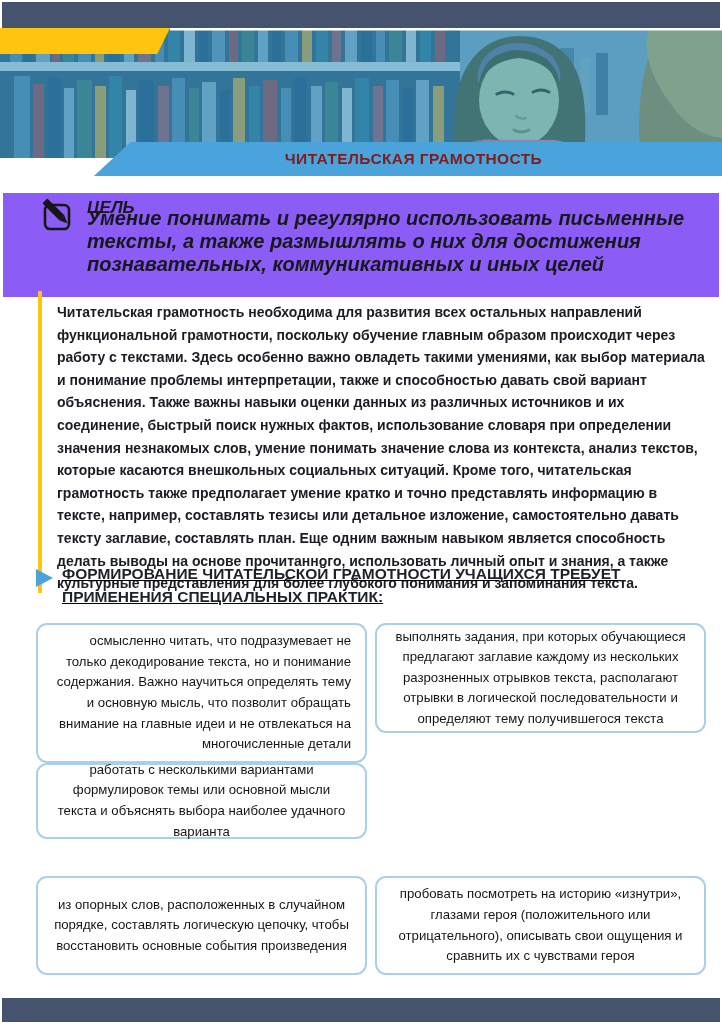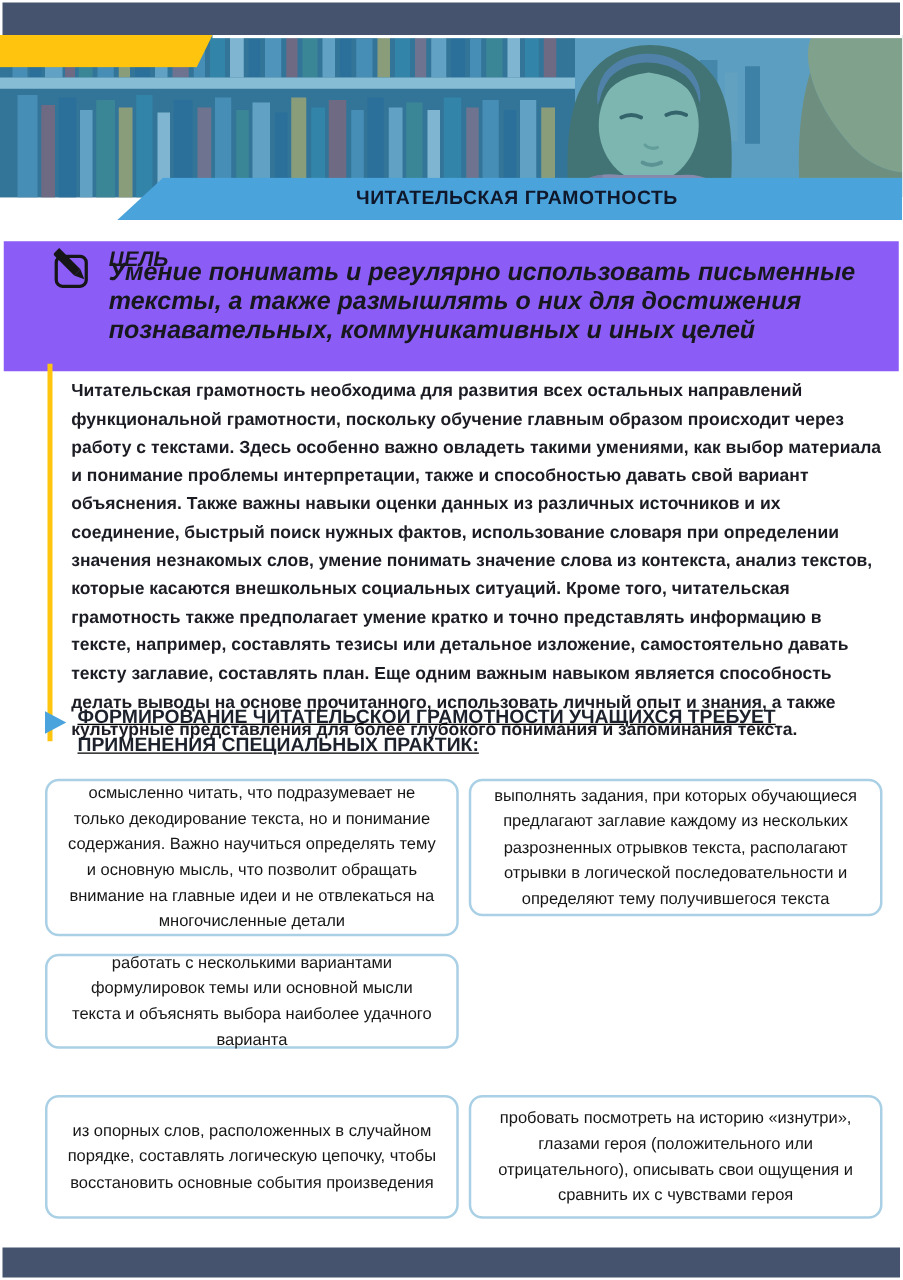--- a/index.html
+++ b/index.html
@@ -13,21 +13,21 @@
   .yellow-flag{
     position:absolute;left:0;top:28px;width:170px;height:26px;background:#ffc40e;
     clip-path:polygon(0 0,100% 0,92.5% 100%,0 100%);
   }
   .banner{
     position:absolute;left:0;top:142px;width:722px;height:34px;background:#4ba3dc;
     clip-path:polygon(18.1% 0,100% 0,100% 100%,13% 100%);
     display:flex;align-items:center;justify-content:center;
   }
   .banner-title{
-    color:#0f172a;font-weight:bold;font-size:15.5px;letter-spacing:.4px;
+    color:#7f1d1d;font-weight:bold;font-size:15.5px;letter-spacing:.4px;
     padding-left:105px;white-space:nowrap;
   }
   
   .goal-panel{position:absolute;left:3px;right:3px;top:193px;height:104px;background:#8b5cf6;font-style:italic;}
   .goal-icon{position:absolute;left:40px;top:4px;width:34px;height:34px;}
   .goal-heading{
     position:absolute;left:84px;top:5px;font-size:17px;font-weight:bold;color:#17181d;
   }
   .goal-text{
     position:absolute;left:84px;top:14px;width:618px;
@@ -50,21 +50,21 @@
     margin-left:26px;width:620px;font-size:15.5px;line-height:23px;
     font-weight:bold;color:#1c212b;
   }
   
   .card{
     position:absolute;width:331px;background:#fff;border:2px solid #aad0e6;border-radius:11px;
     box-sizing:border-box;display:flex;align-items:center;justify-content:center;
     padding:6px 14px;text-align:center;
     font-size:13.2px;line-height:20.6px;color:#161616;
   }
-  .c1{left:36px;top:623px;height:126px;}
+  .c1{left:36px;top:623px;height:140px;text-align:right;}
   .c2{left:375px;top:623px;height:110px;}
   .c3{left:36px;top:763px;height:76px;}
   .c4{left:375px;top:763px;height:104px;}
   .c5{left:36px;top:876px;height:99px;}
   .c6{left:375px;top:876px;height:99px;}
   
   .bottom-bar{position:absolute;left:2px;right:2px;top:998px;height:24px;background:#45536e;}
 </style>
 </head>
 <body>

